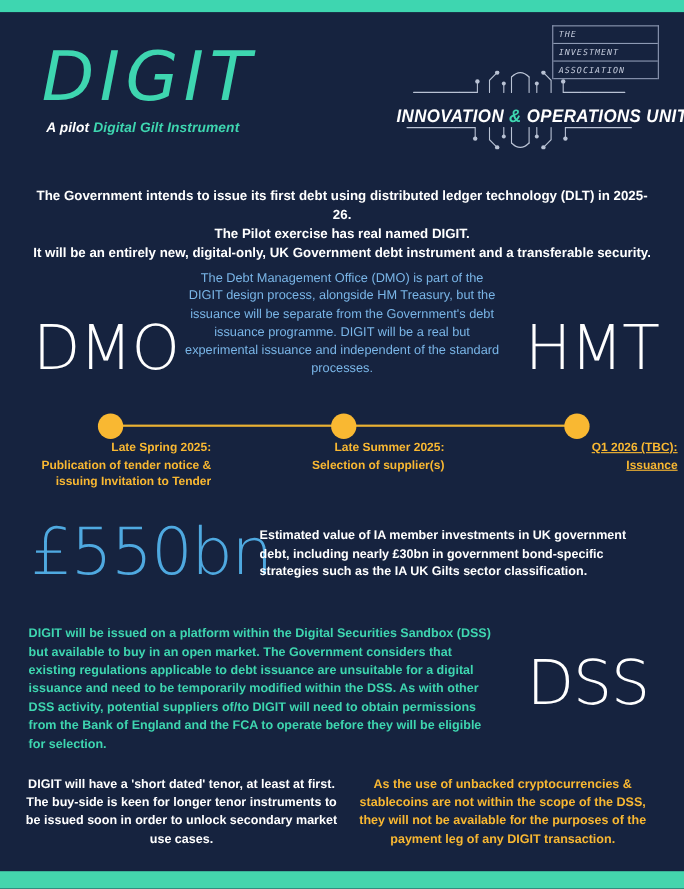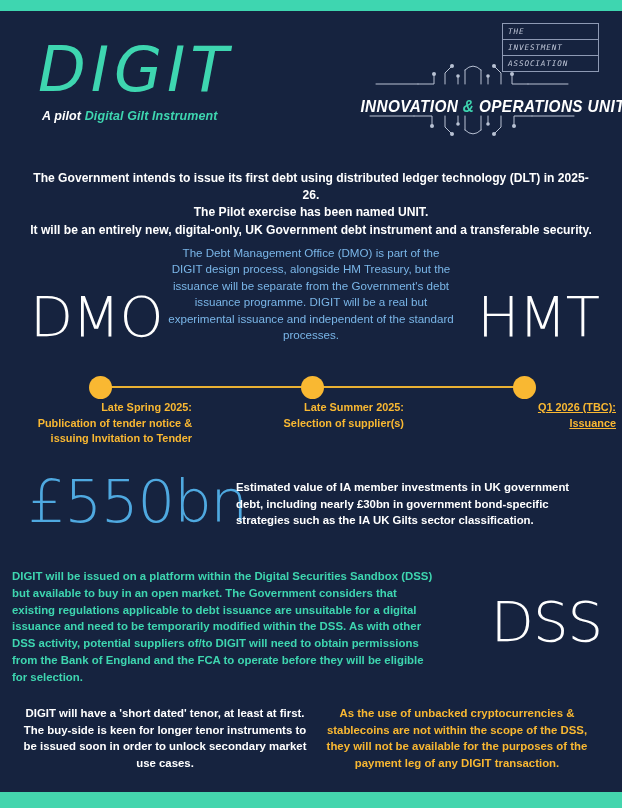--- a/index.html
+++ b/index.html
@@ -143,28 +143,28 @@
     position:absolute; left:236px; top:9px; width:348px;
     color:#ffffff;
     font-size:11.4px;
     font-weight:bold;
     line-height:16.6px;
   }
 
   
   .dss-block { position:absolute; left:0; top:562px; width:622px; height:110px; }
   .dss-text {
-    position:absolute; left:12px; top:6px; width:428px;
+    position:absolute; left:26px; top:6px; width:428px;
     color:#3ed6b0;
     font-size:11.4px;
     font-weight:bold;
     line-height:16.8px;
   }
   .dss-acronym {
-    position:absolute; right:20px; top:32px;
+    position:absolute; right:32px; top:32px;
     color:#ffffff;
     font-size:56px; line-height:56px;
     font-weight:300;
     font-family:"DejaVu Sans", sans-serif;
     letter-spacing:-1px;
   }
 
   
   .footer-cols { position:absolute; left:0; top:705px; width:622px; height:80px; }
   .fcol { position:absolute; top:0; text-align:center; font-size:11.4px; font-weight:bold; line-height:16.6px; }
@@ -241,21 +241,21 @@
           <circle cx="142" cy="20" r="2"></circle>
           <circle cx="106" cy="10" r="1.8"></circle>
           <circle cx="136" cy="10" r="1.8"></circle>
         </g>
       </svg>
     </div>
   </div>
 
   <div class="intro">
     <div>The Government intends to issue its first debt using distributed ledger technology (DLT) in 2025-26.</div>
-    <div>The Pilot exercise has been named UNIT.</div>
+    <div>The Pilot exercise has real named DIGIT.</div>
     <div>It will be an entirely new, digital-only, UK Government debt instrument and a transferable security.</div>
   </div>
 
   <div class="trio">
     <div class="big-acronym dmo">DMO</div>
     <div class="trio-text">The Debt Management Office (DMO) is part of the DIGIT design process, alongside HM Treasury, but the issuance will be separate from the Government's debt issuance programme. DIGIT will be a real but experimental issuance and independent of the standard processes.</div>
     <div class="big-acronym hmt">HMT</div>
   </div>
 
   <div class="timeline">

